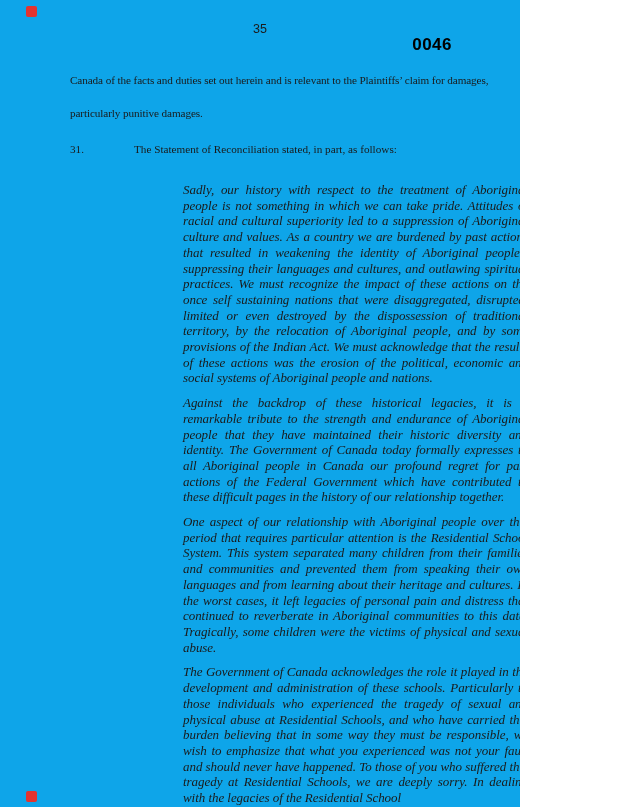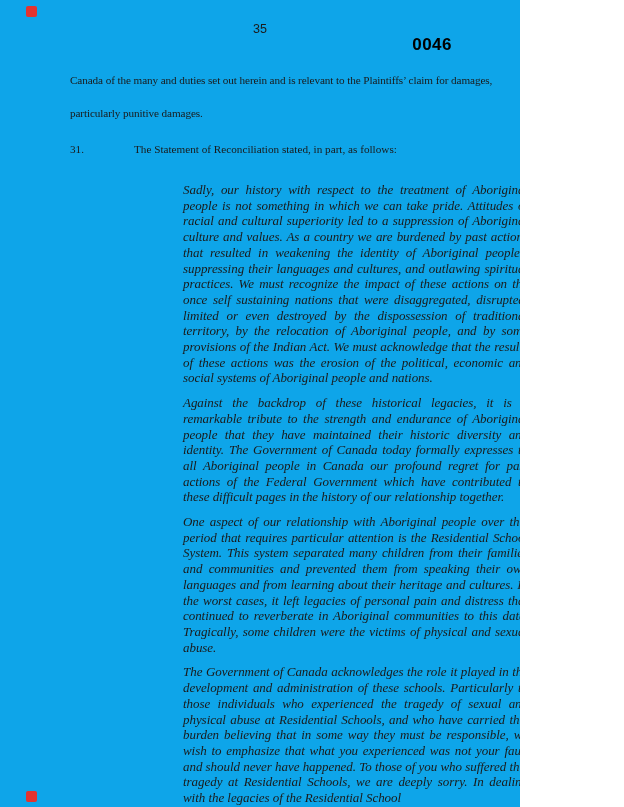--- a/index.html
+++ b/index.html
@@ -112,21 +112,21 @@
   <span class="corner-mark tl"></span>
   <span class="corner-mark tr"></span>
   <span class="corner-mark bl"></span>
   <span class="corner-mark br"></span>
 
   <div class="page-number">35</div>
 
   <div class="bates-number">0046</div>
 
   <div class="intro">
-    <div class="line">Canada of the many and duties set out herein and is relevant to the Plaintiffs’ claim for damages,</div>
+    <div class="line">Canada of the facts and duties set out herein and is relevant to the Plaintiffs’ claim for damages,</div>
     <div class="line">particularly punitive damages.</div>
   </div>
 
   <div class="para31">
     <span class="para-num">31.</span>
     <span class="para-text">The Statement of Reconciliation stated, in part, as follows:</span>
   </div>
 
   <div class="quote">
     <p>Sadly, our history with respect to the treatment of Aboriginal people is not something in which we can take pride.  Attitudes of racial and cultural superiority led to a suppression of Aboriginal culture and values.  As a country we are burdened by past actions that resulted in weakening the identity of Aboriginal peoples, suppressing their languages and cultures, and outlawing spiritual practices.  We must recognize the impact of these actions on the once self sustaining nations that were disaggregated, disrupted, limited or even destroyed by the dispossession of traditional territory, by the relocation of Aboriginal people, and by some provisions of the Indian Act.  We must acknowledge that the results of these actions was the erosion of the political, economic and social systems of Aboriginal people and nations.</p>

